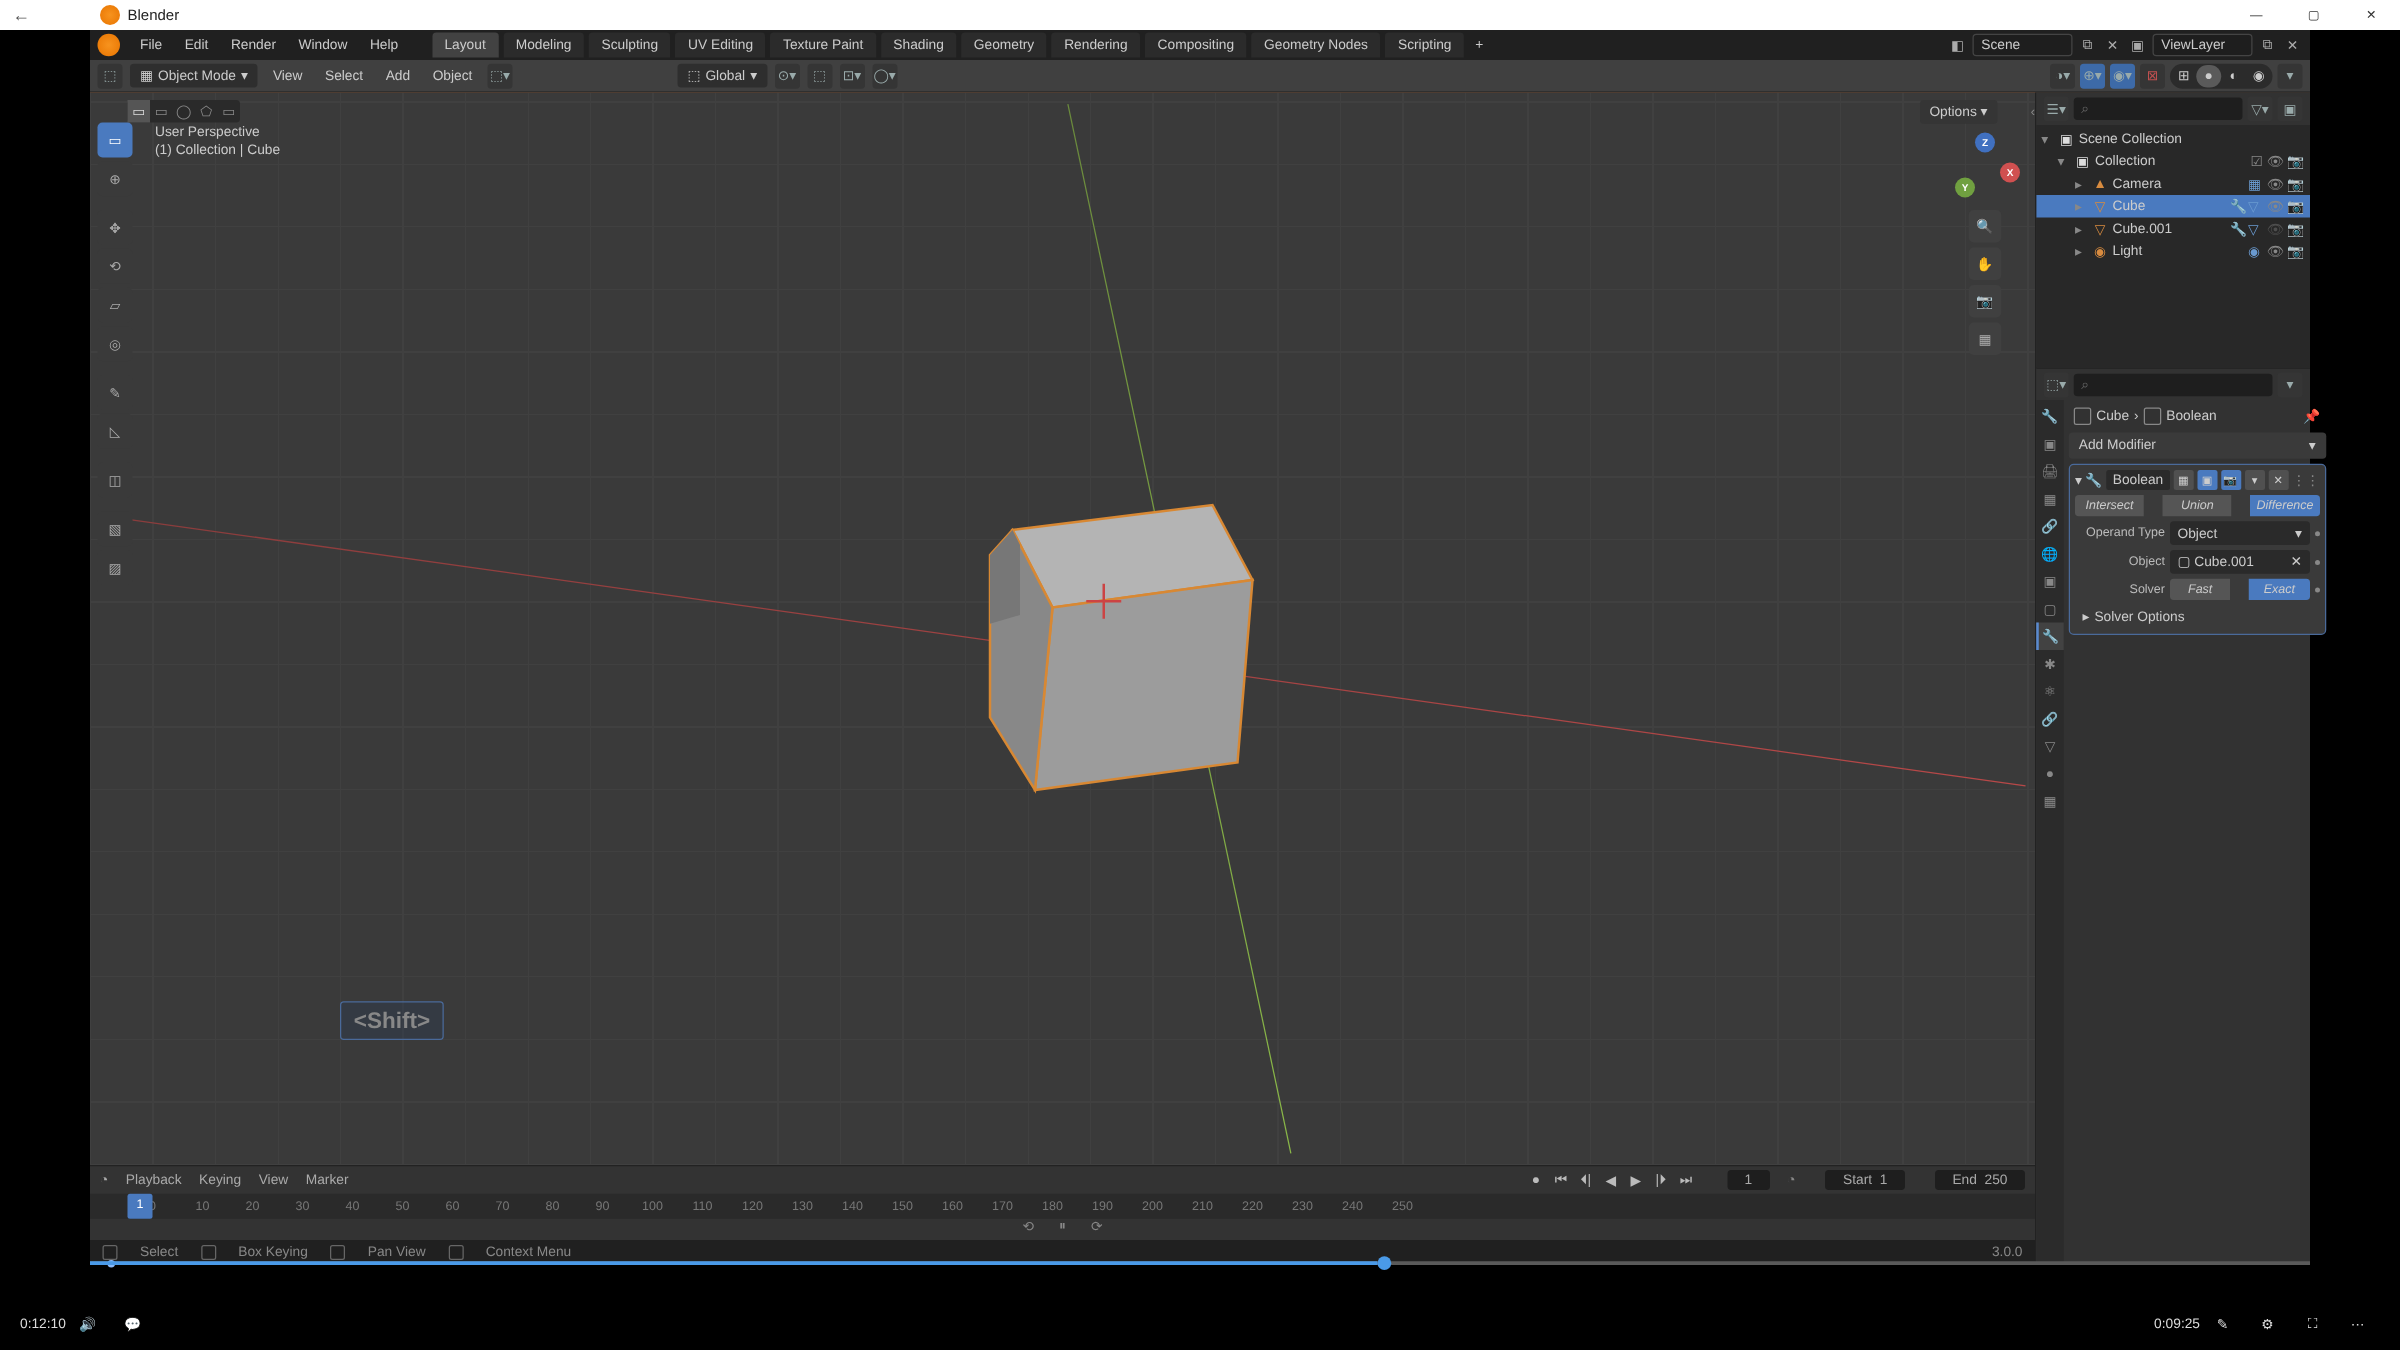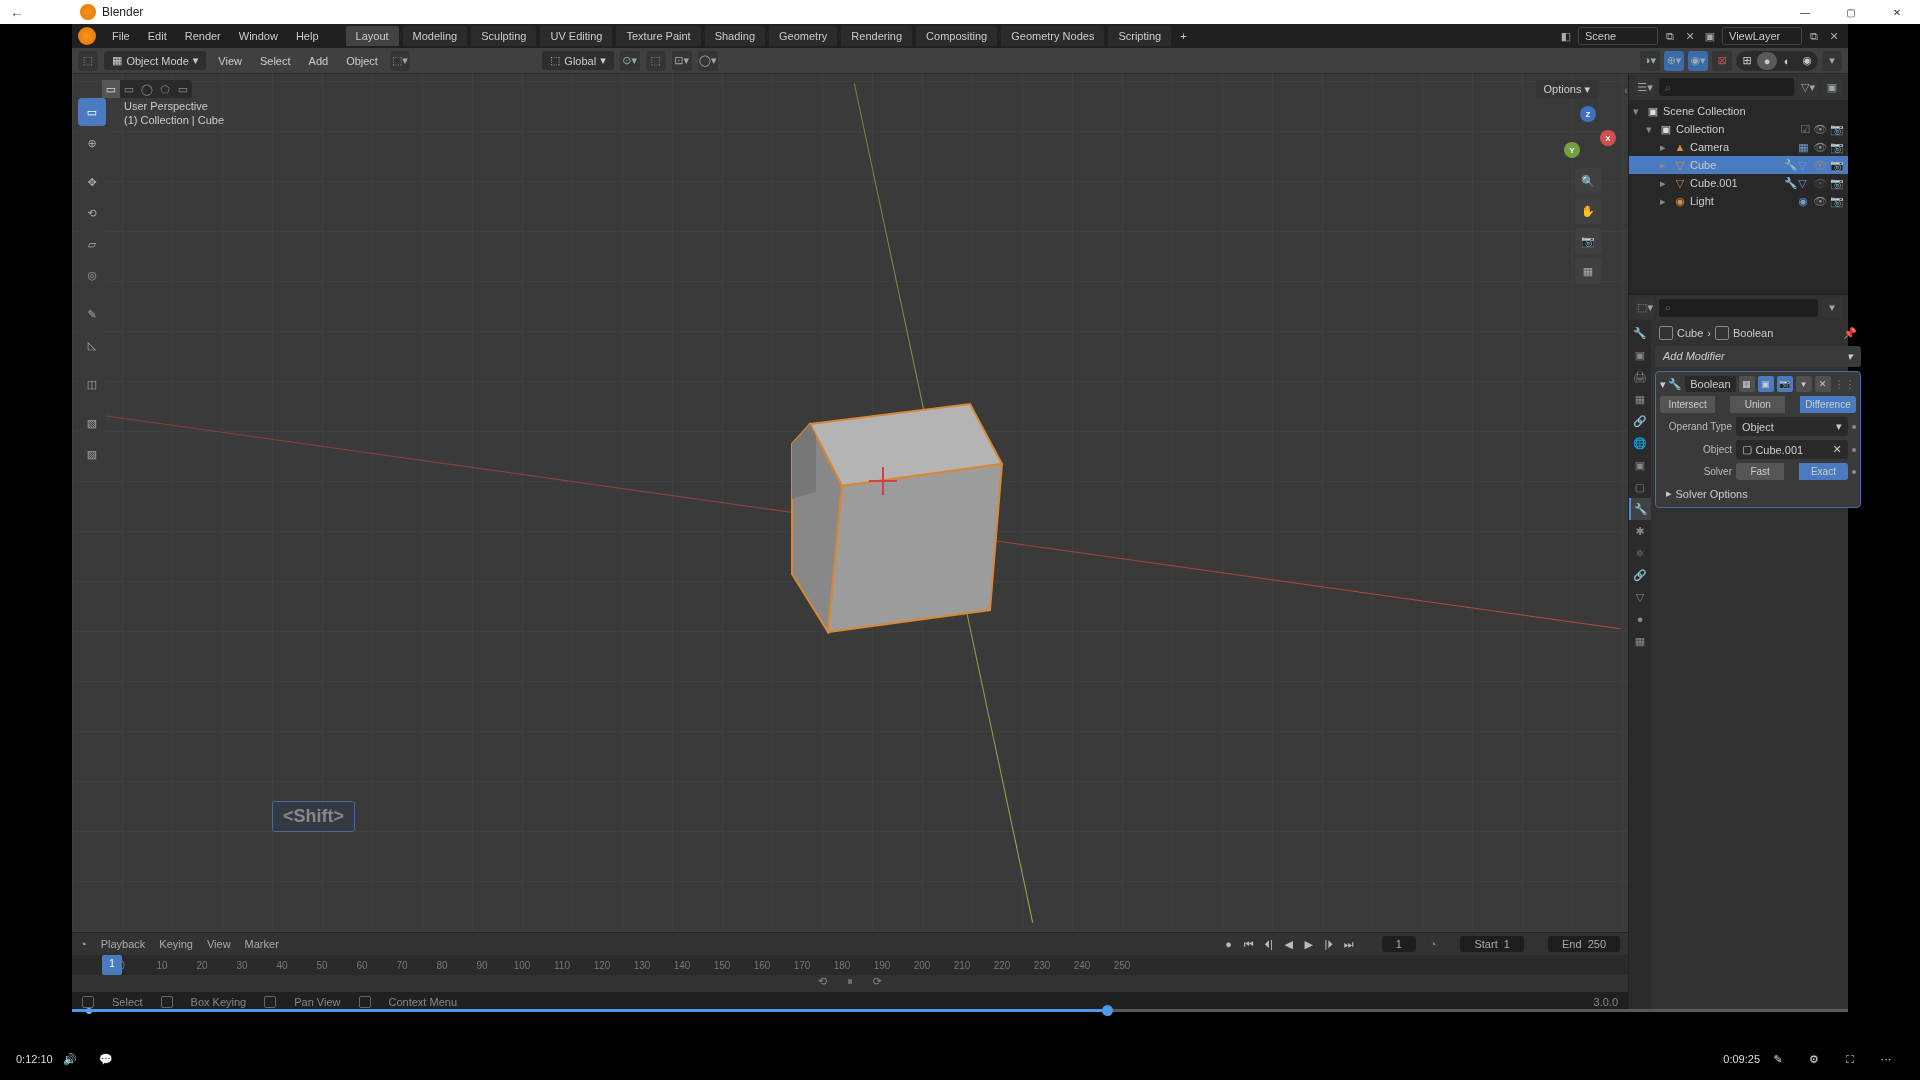--- a/index.html
+++ b/index.html
@@ -89,28 +89,28 @@
 .tree-row .data-icons{display:flex;gap:2px;margin-left:4px;}
 .tree-row .data-icons span{width:12px;color:#6a9ad0;}
 .properties { flex:1; display:flex; background:#323232; }
 .prop-tabs { width:22px; background:#2b2b2b; display:flex; flex-direction:column; padding-top:2px; }
 .prop-tab { width:22px; height:22px; display:flex; align-items:center; justify-content:center; cursor:pointer; color:#888; }
 .prop-tab.active { background:#424242; color:#ddd; border-left:2px solid #5a8ad0; }
 .prop-tab.wrench{color:#6a9ad0;}
 .prop-content { flex:1; padding:4px; display:flex; flex-direction:column; gap:4px; color:#ccc; }
 .breadcrumb { display:flex; align-items:center; gap:4px; padding:2px 4px; }
 .breadcrumb .ic{width:14px;height:14px;border:1px solid #888;border-radius:2px;}
-.add-mod { background:#3a3a3a; padding:4px 8px; border-radius:3px; cursor:pointer; display:flex; justify-content:space-between;font-style:italic; }
+.add-mod { background:#3a3a3a; padding:4px 8px; border-radius:3px; cursor:pointer; display:flex; justify-content:space-between; }
 .mod-panel { background:#3a3a3a; border:1px solid #4a6a9a; border-radius:4px; padding:4px; display:flex; flex-direction:column; gap:4px; }
 .mod-head { display:flex; align-items:center; gap:3px; }
 .mod-head .tg{cursor:pointer;}
 .mod-head .name{flex:1;background:#2a2a2a;padding:2px 5px;border-radius:2px;}
 .mod-head .icon-btn{width:16px;height:16px;background:#505050;border-radius:2px;display:flex;align-items:center;justify-content:center;cursor:pointer;font-size:9px;}
 .mod-head .icon-btn.on{background:#4a7abf;}
-.btn-row { display:flex; gap:15px; }
+.btn-row { display:flex; gap:15px;font-style:italic; }
 .btn-row .btn { flex:1; background:#555; text-align:center; padding:3px 0; cursor:pointer; font-size:10px; }
 .btn-row .btn:first-child{border-radius:3px 0 0 3px;} .btn-row .btn:last-child{border-radius:0 3px 3px 0;}
 .btn-row .btn.active { background:#4a7abf; }
 .prop-row { display:flex; align-items:center; gap:4px; }
 .prop-row .label { width:72px; text-align:right; font-size:10px; color:#bbb; }
 .prop-row .value { flex:1; background:#2a2a2a; padding:3px 6px; border-radius:3px; display:flex; align-items:center; gap:3px; }
 .prop-row .dot { width:4px; height:4px; border-radius:50%; background:#888; }
 .solver-opts { padding:3px 6px; cursor:pointer; display:flex; align-items:center; gap:4px; }
 .vp-scrubber { position:absolute; left:72px; right:72px; bottom:68px; height:3px; background:#5a5a5a; }
 .vp-scrubber .prog{position:absolute;left:0;height:100%;width:58%;background:#4a9ae8;}

